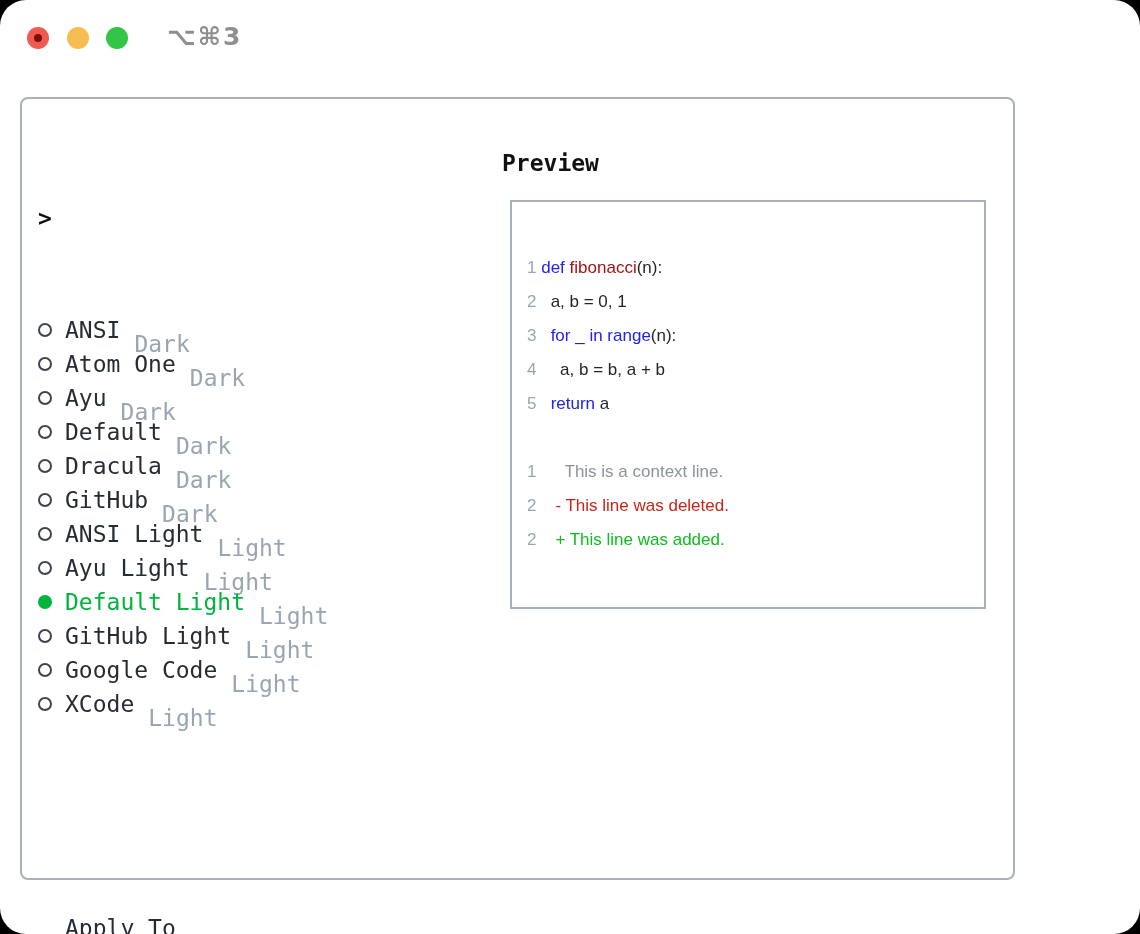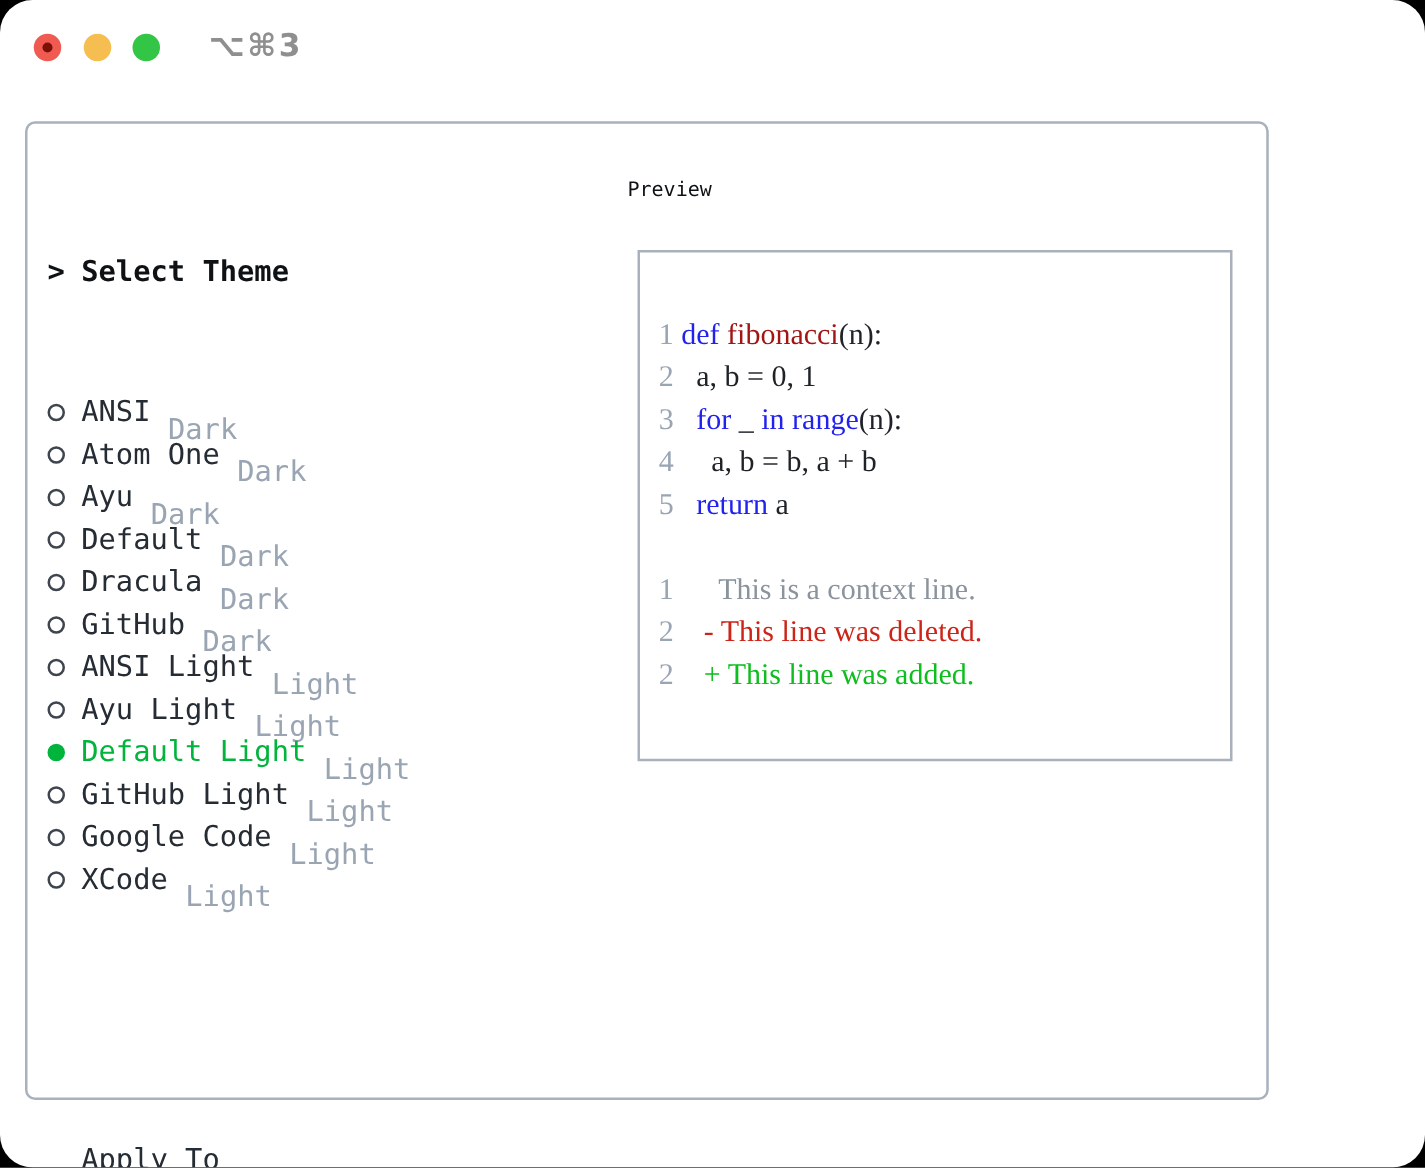--- a/index.html
+++ b/index.html
@@ -42,31 +42,31 @@
   .radio{display:inline-block; width:14px; height:14px; box-sizing:border-box;
          border:2px solid var(--c-marker); border-radius:50%; background:transparent;}
   .radio.sel{border-color:var(--c-accent_green); background:var(--c-accent_green);}
   .hdr{font-weight:bold; color:var(--c-header_text);}
   .lbl{color:var(--c-text);}
   .lbl.sel{color:var(--c-accent_green);}
   .sfx{color:var(--c-muted); margin-left:14px;margin-top:28px;}
   .spacer{height:34px;}
   
   .preview-title{
-    position:absolute; left:480px; top:36px; height:34px; line-height:34px;
-    font-size:16px; font-weight:normal; color:var(--c-header_text);
+    position:absolute; left:480px; top:47px; height:34px; line-height:34px;
+    font-size:23px; font-weight:bold; color:var(--c-header_text);
   }
   .preview-box{
     position:absolute; left:488px; top:101px; width:476px; height:409px;
     border:2px solid var(--c-border); box-sizing:border-box; background:#fff;
   }
   pre.code{
     position:absolute; left:15px; top:49px; margin:0;
-    font-family:Liberation Serif, serif;
-    font-size:24px; line-height:34px; white-space:pre;
+    font-family:Liberation Sans, sans-serif;
+    font-size:17px; line-height:34px; white-space:pre;
   }
   .s-linenum{color:var(--c-linenum);}
   .s-keyword{color:var(--c-keyword);}
   .s-function{color:var(--c-function);}
   .s-text{color:#1f2328;}
   .s-context{color:var(--c-context);}
   .s-deleted{color:var(--c-deleted);}
   .s-added{color:var(--c-added);}
 </style>
 </head>
@@ -79,21 +79,20 @@
   </span>
   <span class="tl tl-yellow"></span>
   <span class="tl tl-green"></span>
   <span class="win-title">⌥⌘3</span>
 
   <div class="panel">
 
     <div class="list">
       <div class="row">
         <span class="marker"><span class="cursor">&gt;</span></span>
-        <span class="hdr">Select Theme</span>
       </div>
 
       <div id="theme-items"><div class="row"><span class="marker"><span class="radio"></span></span><span class="lbl">ANSI</span><span class="sfx">Dark</span></div><div class="row"><span class="marker"><span class="radio"></span></span><span class="lbl">Atom One</span><span class="sfx">Dark</span></div><div class="row"><span class="marker"><span class="radio"></span></span><span class="lbl">Ayu</span><span class="sfx">Dark</span></div><div class="row"><span class="marker"><span class="radio"></span></span><span class="lbl">Default</span><span class="sfx">Dark</span></div><div class="row"><span class="marker"><span class="radio"></span></span><span class="lbl">Dracula</span><span class="sfx">Dark</span></div><div class="row"><span class="marker"><span class="radio"></span></span><span class="lbl">GitHub</span><span class="sfx">Dark</span></div><div class="row"><span class="marker"><span class="radio"></span></span><span class="lbl">ANSI Light</span><span class="sfx">Light</span></div><div class="row"><span class="marker"><span class="radio"></span></span><span class="lbl">Ayu Light</span><span class="sfx">Light</span></div><div class="row"><span class="marker"><span class="radio sel"></span></span><span class="lbl sel">Default Light</span><span class="sfx">Light</span></div><div class="row"><span class="marker"><span class="radio"></span></span><span class="lbl">GitHub Light</span><span class="sfx">Light</span></div><div class="row"><span class="marker"><span class="radio"></span></span><span class="lbl">Google Code</span><span class="sfx">Light</span></div><div class="row"><span class="marker"><span class="radio"></span></span><span class="lbl">XCode</span><span class="sfx">Light</span></div></div>
 
       <div class="spacer"></div>
 
       <div class="row">
         <span class="marker"></span>
         <span class="lbl">Apply To</span>
       </div>

